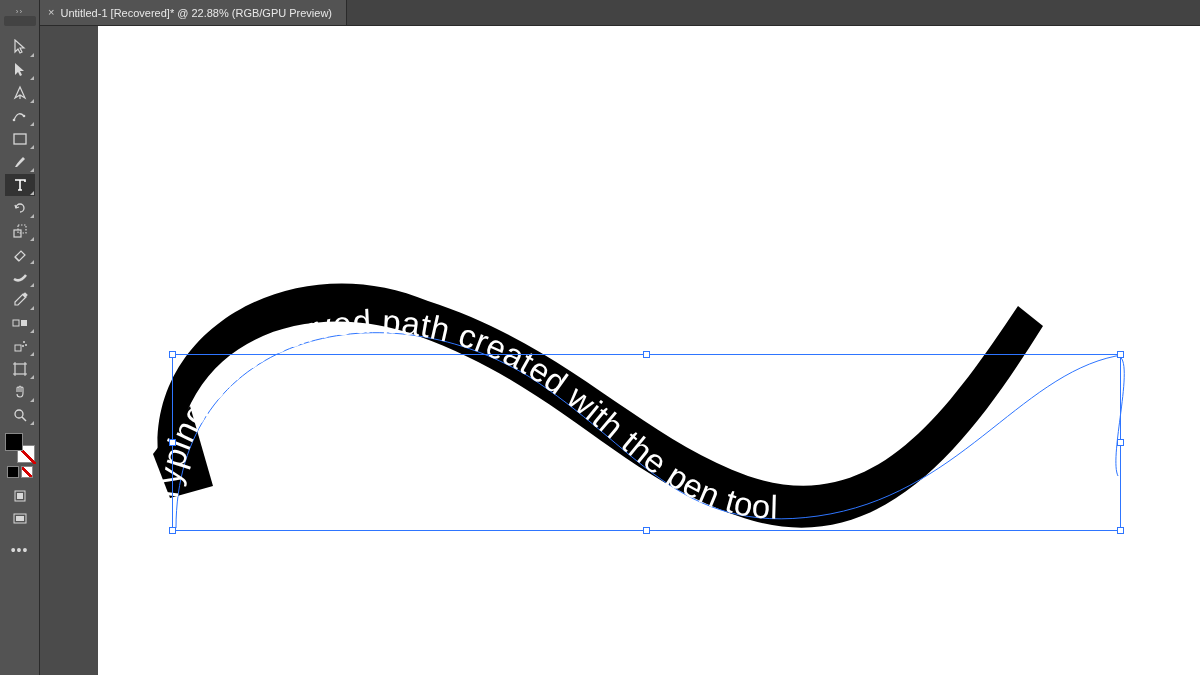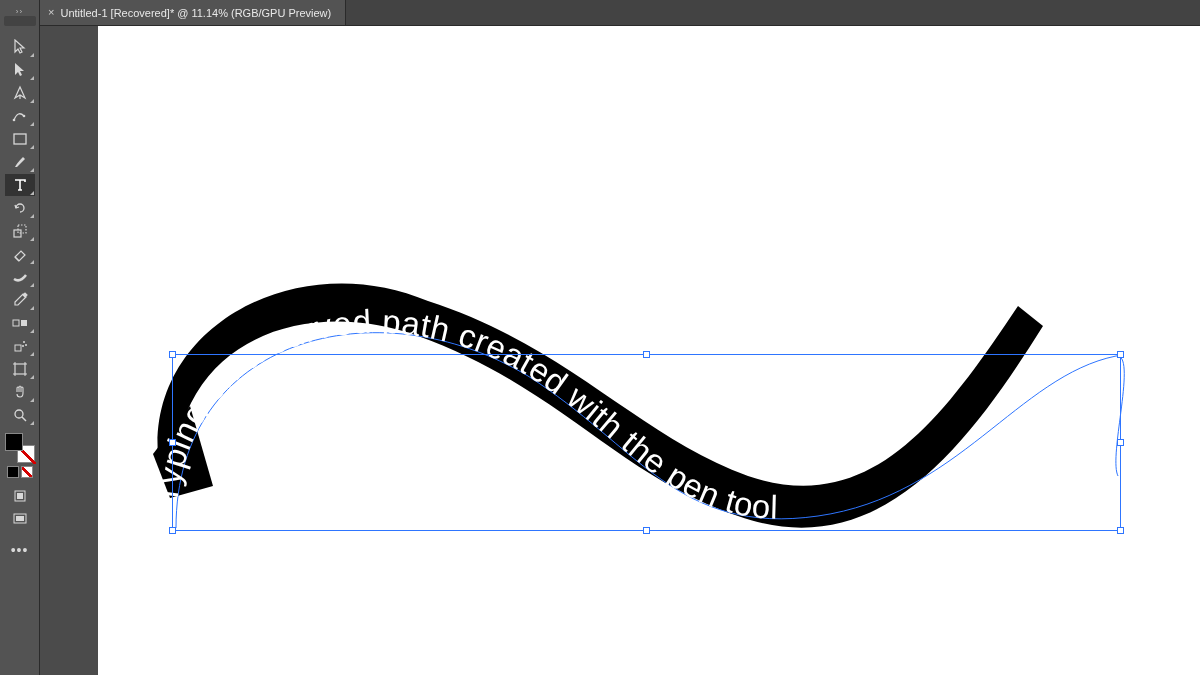--- a/index.html
+++ b/index.html
@@ -353,21 +353,21 @@
 
   <div class="tool" style="margin-top:8px" title="Edit Toolbar">
     <span class="dots">•••</span>
   </div>
 </div>
 
 <div class="doc-column">
   <div class="tabbar">
     <div class="tab">
       <span class="close">×</span>
-      <span>Untitled-1 [Recovered]* @ 11.14% (RGB/GPU Preview)</span>
+      <span>Untitled-1 [Recovered]* @ 22.88% (RGB/GPU Preview)</span>
     </div>
   </div>
 
   <div class="workspace">
     <div class="pasteboard-margin"></div>
     <div class="artboard">
       <svg class="canvas-svg" viewBox="0 0 1142 675">
 
         <path class="ribbon" d="M 75 470
                  C 70 310, 210 270, 320 310

